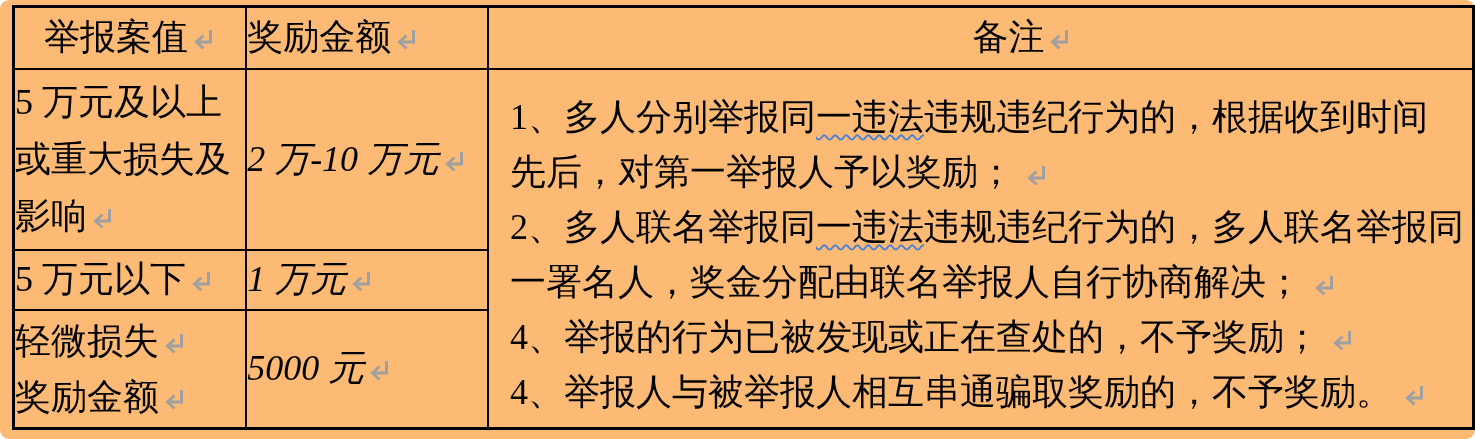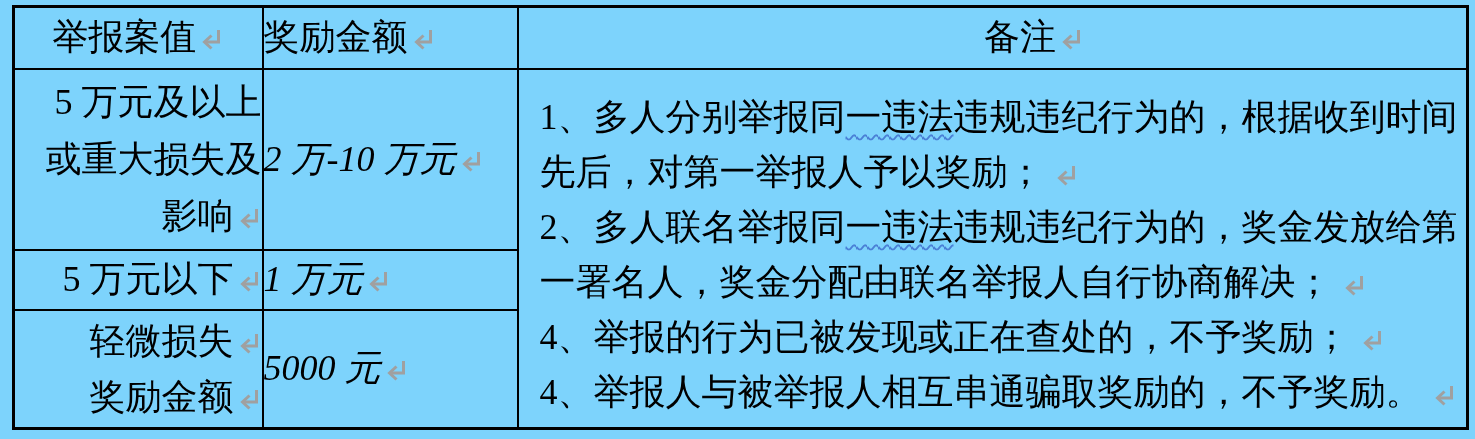--- a/index.html
+++ b/index.html
@@ -6,21 +6,22 @@
   body {
     width: 1475px; height: 439px;
     background: #ffffff;
     font-family: "Liberation Serif", "DejaVu Serif", serif;
     color: #000000;
     overflow: hidden;
   }
   .page {
     position: relative;
     width: 1475px; height: 439px;
-    background: #7dd3fc;
+    background: #fdba74;
+    border-radius: 9px;
   }
   table.doc-table {
     position: absolute;
     left: 12px; top: 5px;
     border-collapse: collapse;
     table-layout: fixed;
     border: 3px solid #000000;
   }
   td {
     border: 2px solid #000000;
@@ -34,21 +35,21 @@
   col.c3 { width: 946px; }
   tr.r-head  { height: 62px;  }
   tr.r-one   { height: 181px; }
   tr.r-two   { height: 60px;  }
   tr.r-three { height: 119px; }
 
   td.head-case   { text-align: center; vertical-align: middle; }
   td.head-reward { text-align: left;  vertical-align: middle; }
   td.head-note   { text-align: center;   vertical-align: middle; padding-left: 84px; }
 
-  td.case-cell   { text-align: right; vertical-align: middle; line-height: 57px; }
+  td.case-cell   { text-align: left; vertical-align: middle; line-height: 57px; }
   td.reward-cell { text-align: left; vertical-align: middle; font-style: italic; }
 
   td.remarks-cell {
     vertical-align: top;
     text-align: left;
     padding: 20px 8px 0 21px;
     line-height: 55px;
   }
   .rline { white-space: nowrap; }
 
@@ -118,21 +119,21 @@
               <path d="M19.5 3 V15 H6"></path>
               <path d="M12.5 8.5 L5.5 15 L12.5 21.5"></path>
             </svg>
       </td>
       <td class="remarks-cell" rowspan="3">
         <div class="rline"><span>1、多人分别举报同</span><span class="wavy">一违法</span><span>违规违纪行为的，根据收到时间</span></div>
         <div class="rline"><span>先后，对第一举报人予以奖励；</span><span class="wavy"></span><span></span><svg class="pmark" width="25" height="23" viewBox="0 0 25 23">
                 <path d="M19.5 3 V15 H6"></path>
                 <path d="M12.5 8.5 L5.5 15 L12.5 21.5"></path>
               </svg></div>
-        <div class="rline"><span>2、多人联名举报同</span><span class="wavy">一违法</span><span>违规违纪行为的，奖金发放给第</span></div>
+        <div class="rline"><span>2、多人联名举报同</span><span class="wavy">一违法</span><span>违规违纪行为的，多人联名举报同</span></div>
         <div class="rline"><span>一署名人，奖金分配由联名举报人自行协商解决；</span><span class="wavy"></span><span></span><svg class="pmark" width="25" height="23" viewBox="0 0 25 23">
                 <path d="M19.5 3 V15 H6"></path>
                 <path d="M12.5 8.5 L5.5 15 L12.5 21.5"></path>
               </svg></div>
         <div class="rline"><span>4、举报的行为已被发现或正在查处的，不予奖励；</span><span class="wavy"></span><span></span><svg class="pmark" width="25" height="23" viewBox="0 0 25 23">
                 <path d="M19.5 3 V15 H6"></path>
                 <path d="M12.5 8.5 L5.5 15 L12.5 21.5"></path>
               </svg></div>
         <div class="rline"><span>4、举报人与被举报人相互串通骗取奖励的，不予奖励。</span><span class="wavy"></span><span></span><svg class="pmark" width="25" height="23" viewBox="0 0 25 23">
                 <path d="M19.5 3 V15 H6"></path>

